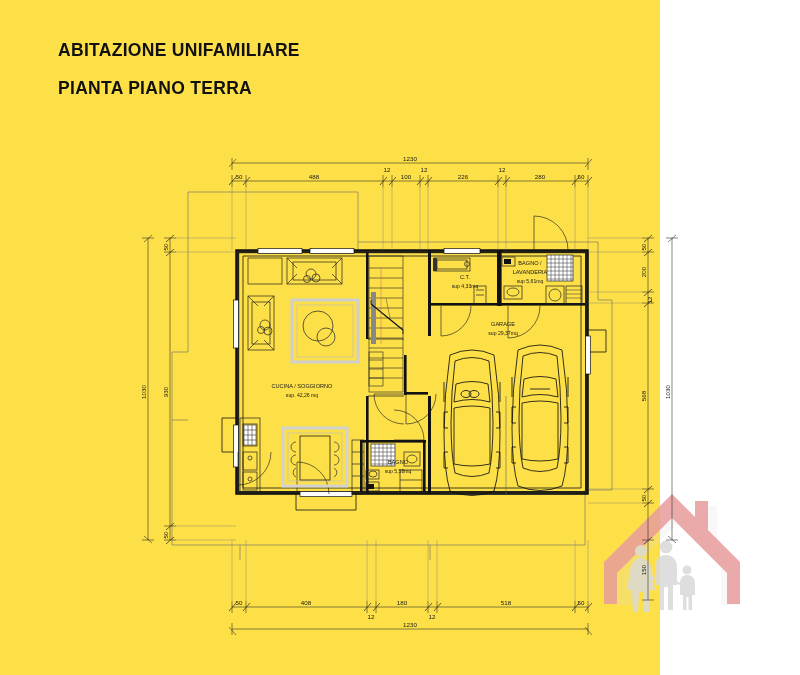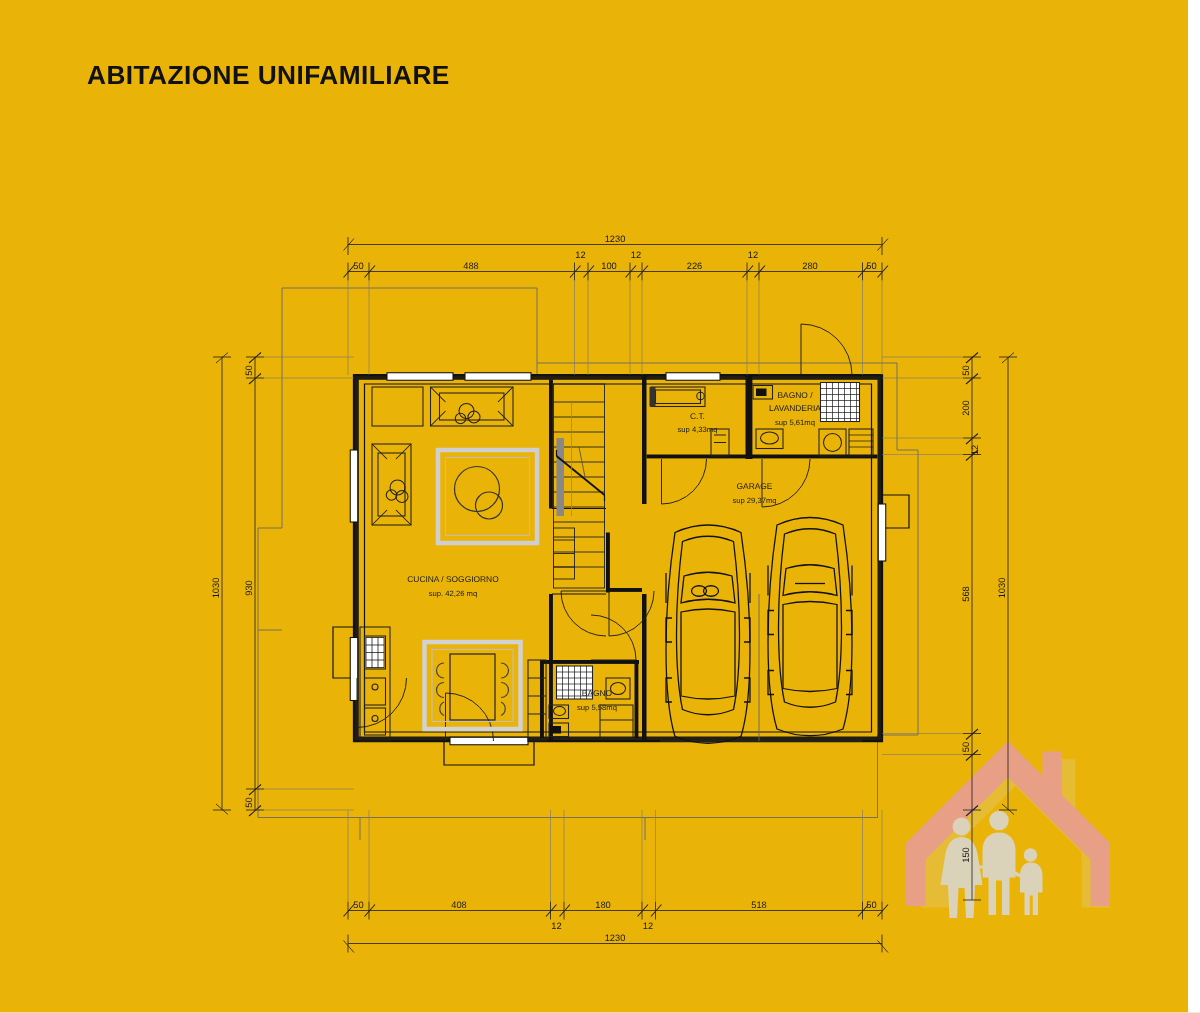--- a/index.html
+++ b/index.html
@@ -10,23 +10,23 @@
   body {
     width: 800px;
     height: 675px;
     position: relative;
     font-family: "Liberation Sans", sans-serif;
     overflow: hidden;
   }
   #sheet {
     position: absolute;
     left: 0; top: 0;
-    width: 792px;
+    width: 660px;
     height: 675px;
-    background: #eab308;
+    background: #fde047;
   }
   .title-block {
     position: absolute;
     left: 58px;
     top: 42px;
     width: 420px;
   }
   .title-line {
     font-family: "Liberation Sans", sans-serif;
     font-weight: bold;
@@ -59,20 +59,21 @@
     fill: #1a1a1a;
   }
 </style>
 </head>
 <body>
 
 <div id="sheet">
 
   <div class="title-block">
     <div class="title-line">ABITAZIONE UNIFAMILIARE</div>
+    <div class="title-line">PIANTA PIANO TERRA</div>
   </div>
 
   <svg id="drawing" viewBox="0 0 800 675">
 
     <g opacity="0.85">
 
       <g transform="translate(5,5)" opacity="0.25">
         <path d="M609 560 L609 600 L628 600 L628 560 Z" fill="#dcdcdc"></path>
         <path d="M672 496 L609 560 L620 571 L672 519 L724 571 L735 560 Z" fill="#dcdcdc"></path>
         <path d="M716 560 L716 600 L735 600 L735 560 Z" fill="#dcdcdc"></path>

